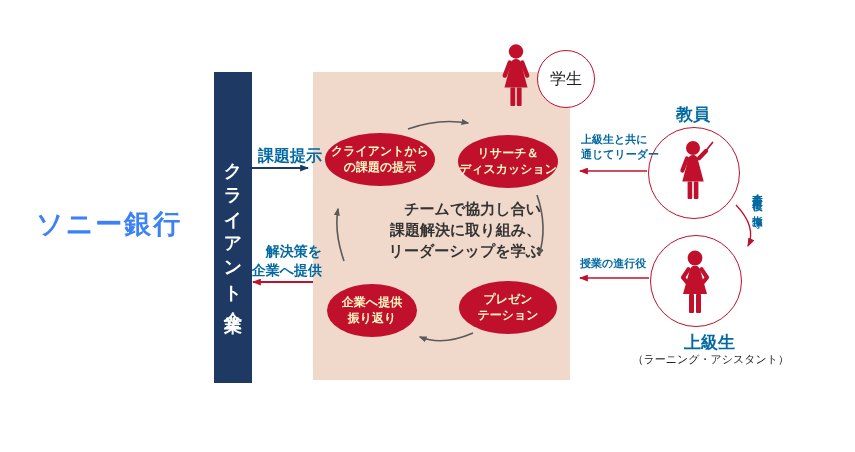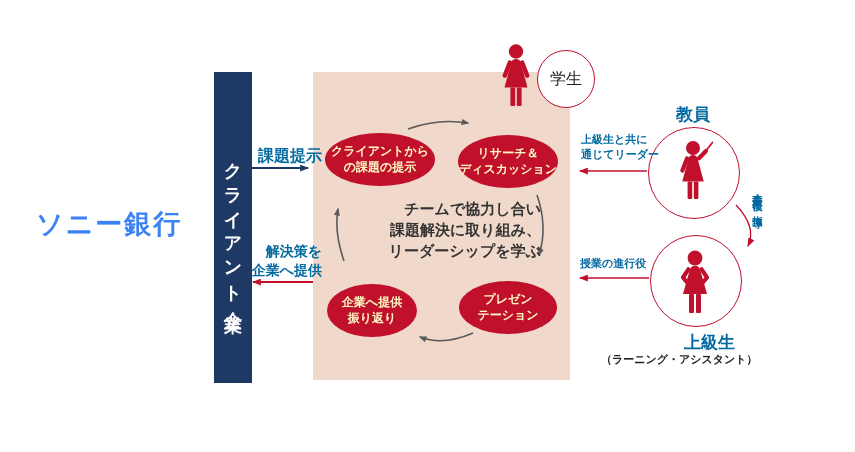--- a/index.html
+++ b/index.html
@@ -39,21 +39,21 @@
   
   .small-label{position:absolute;font-weight:700;color:#0369a1;z-index:2;}
   .assignment{left:250px;top:146px;width:72px;text-align:right;font-size:16px;}
   .solution{left:242px;top:242px;width:80px;text-align:right;font-size:14px;line-height:19px;}
   .support{left:581px;top:133px;font-size:11px;line-height:14.5px;}
   .facilitator{left:580px;top:256px;font-size:11px;}
   .leadership{left:570px;top:291px;width:84px;text-align:center;font-size:11px;line-height:13.5px;}
   .guidance{left:751px;top:186px;font-size:10.5px;writing-mode:vertical-rl;letter-spacing:1.5px;height:100px;}
   .teacher-label{left:663px;top:103px;width:60px;text-align:center;font-size:17px;}
   .senior-label{left:655px;top:331px;width:80px;text-align:right;font-size:17px;}
-  .senior-sub{left:601px;top:352px;width:188px;text-align:left;font-size:11px;font-weight:700;color:#222;position:absolute;z-index:2;}
+  .senior-sub{left:601px;top:352px;width:188px;text-align:right;font-size:11px;font-weight:400;color:#222;position:absolute;z-index:2;}
 </style>
 </head>
 <body>
 
 <div class="canvas" style="--navy: #1e3a64; --red: #c0102c; --pink: #f0d9cb; --gray: #5a5a5a;">
 
   <div class="sony">ソニー銀行</div>
 
   <div class="bar">
     <span class="bar-text">クライアント企業</span>

